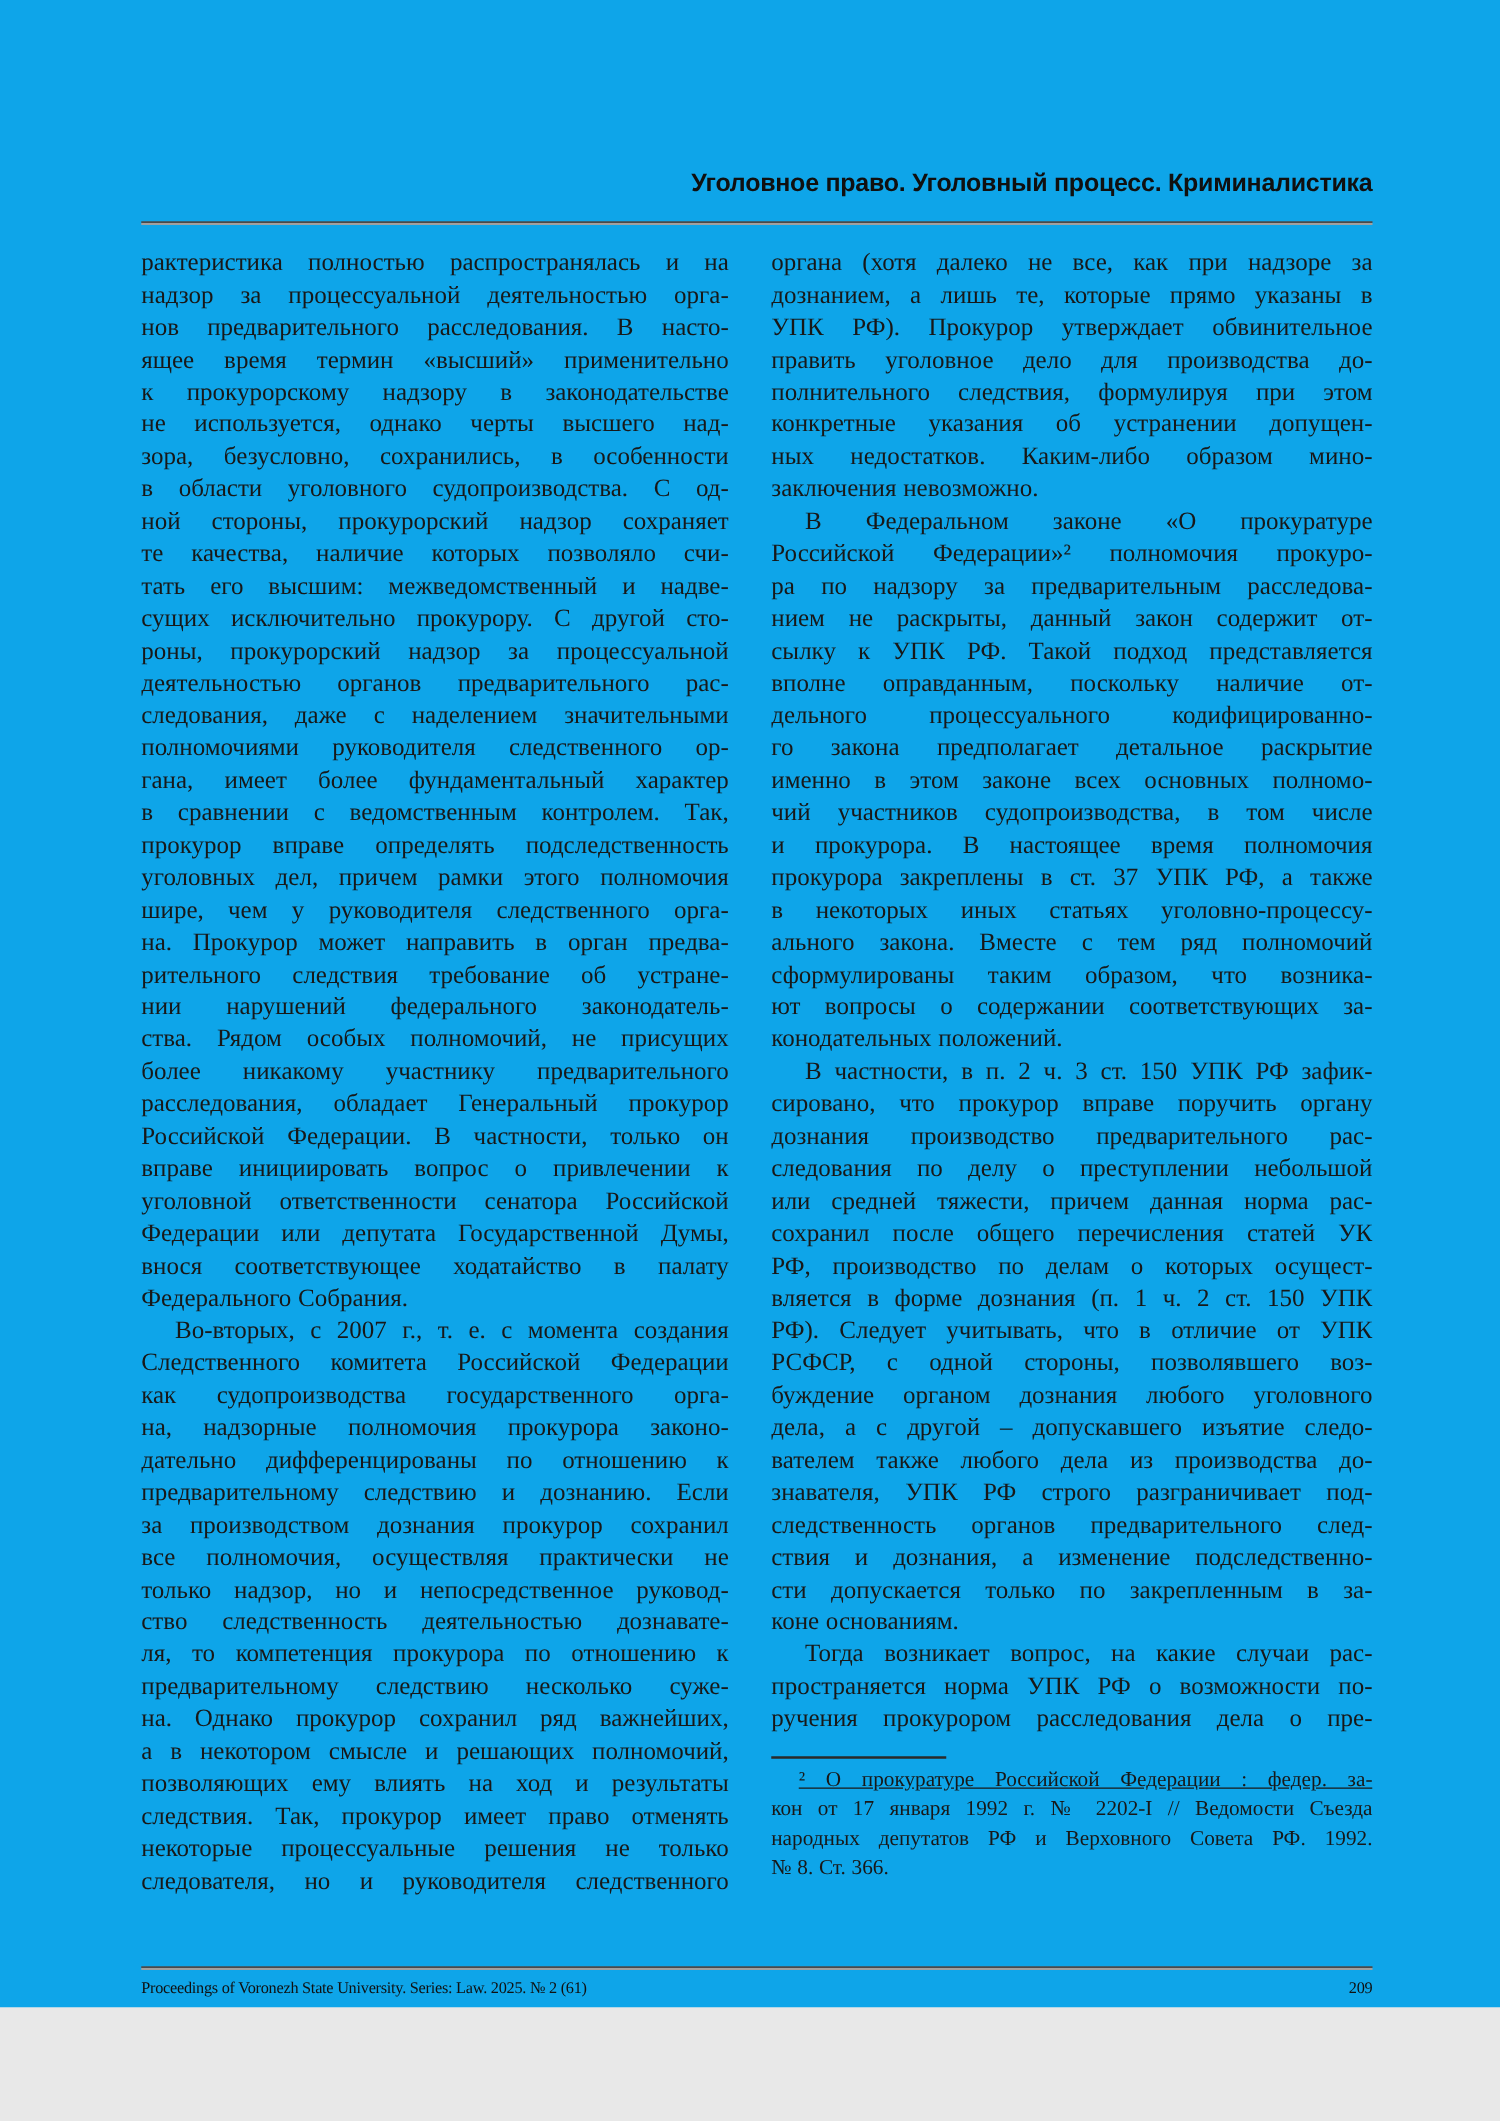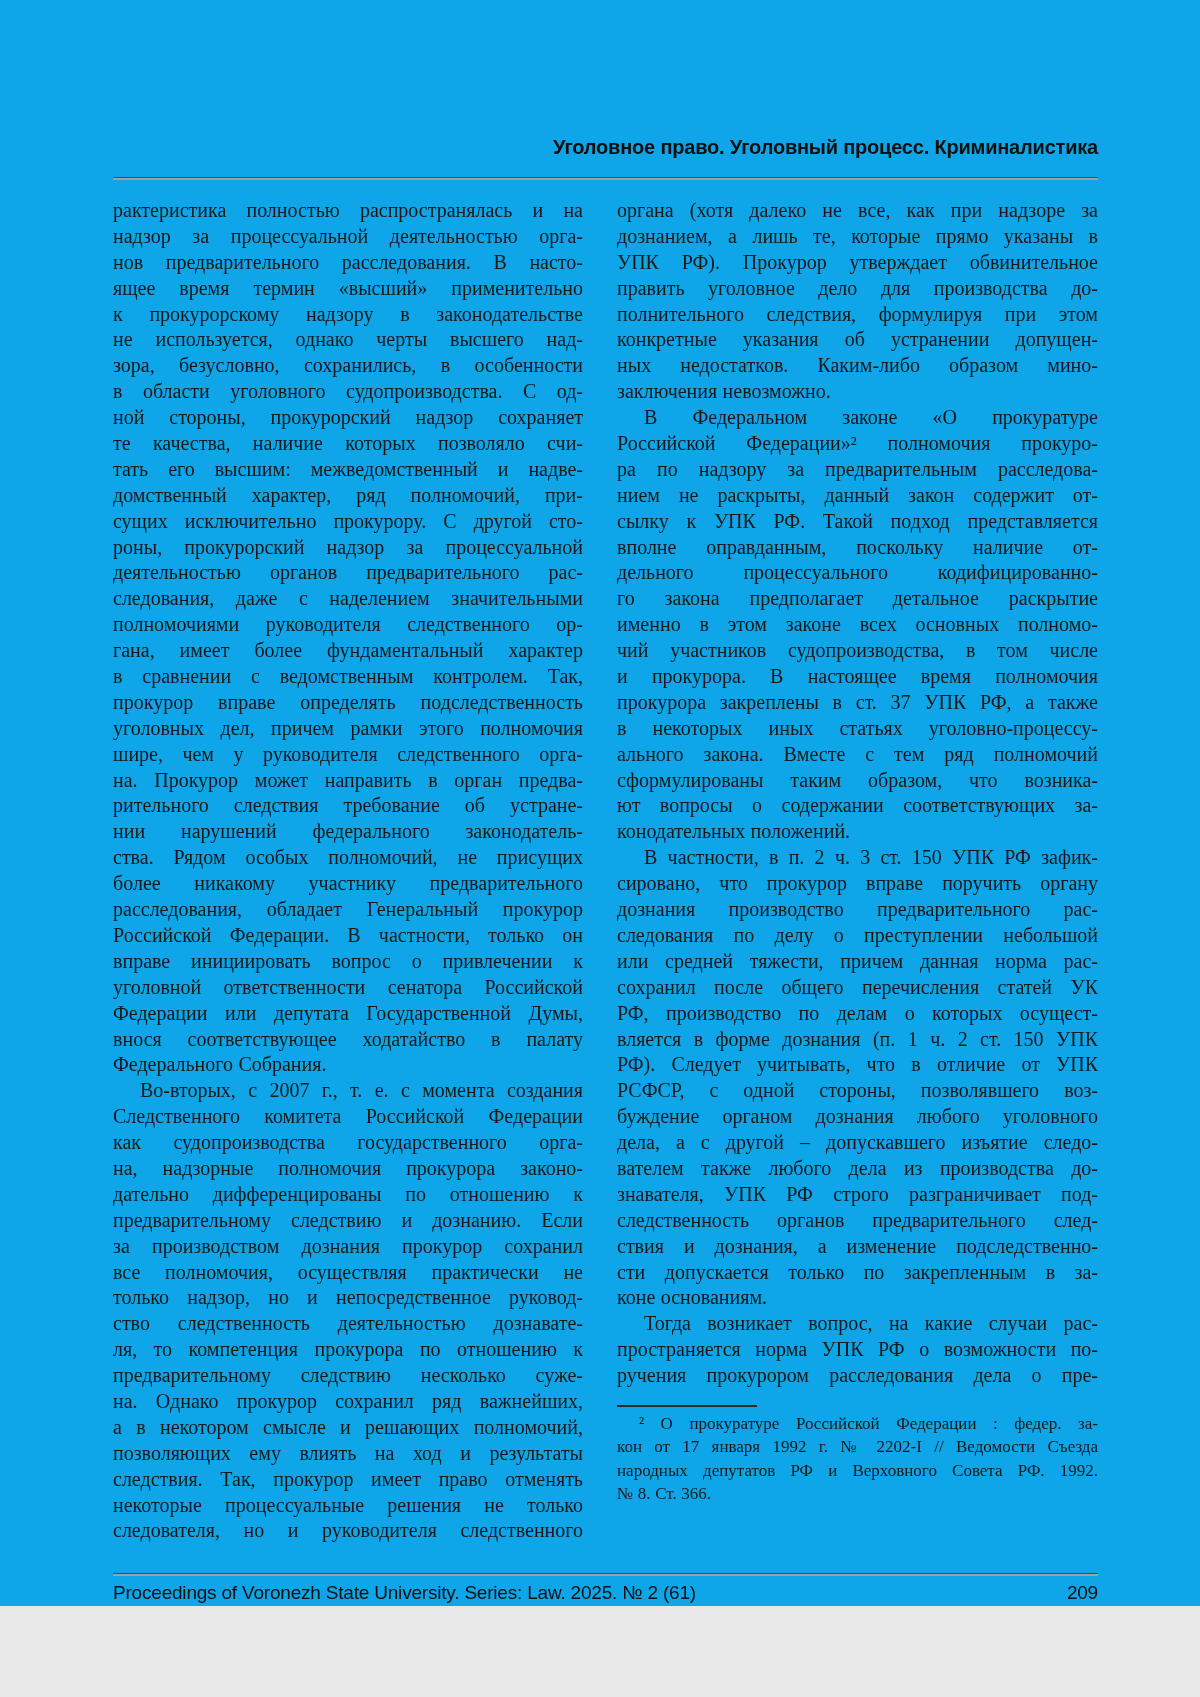--- a/index.html
+++ b/index.html
@@ -30,26 +30,26 @@
   .line{
     line-height:25.9px;height:25.9px;overflow:hidden;
     text-align:justify;text-align-last:justify;
     word-spacing:0.02em;
   }
   .line.pend{text-align-last:left;}
   .line.pstart{text-indent:27px;}
   .footnote-sep{margin-top:16px;width:140px;border-top:2px solid #2a2a2a;}
   .footnote{margin-top:5px;font-size:17px;}
   .footnote .line{line-height:23.4px;height:23.4px;}
-  .footnote .line.pstart{text-indent:22px;}
+  .footnote .line.pstart{text-indent:22px;text-decoration:underline;}
   .footer-bar{
     position:absolute;top:1582px;left:113px;right:102px;
     display:flex;justify-content:space-between;align-items:baseline;
-    font-family:Liberation Sans, sans-serif;
-    font-size:19px;letter-spacing:-0.2px;color:#101010;
+    font-family:Liberation Serif, serif;
+    font-size:13px;letter-spacing:-0.2px;color:#101010;
   }
 </style>
 </head>
 <body>
 
 <div class="page">
 
   <div class="section-title">Уголовное право. Уголовный процесс. Криминалистика</div>
 
   <div class="rule rule-top"></div>
@@ -59,21 +59,20 @@
       <div class="line">надзор за процессуальной деятельностью орга-</div>
       <div class="line">нов предварительного расследования. В насто-</div>
       <div class="line">ящее время термин «высший» применительно</div>
       <div class="line">к прокурорскому надзору в законодательстве</div>
       <div class="line">не используется, однако черты высшего над-</div>
       <div class="line">зора, безусловно, сохранились, в особенности</div>
       <div class="line">в области уголовного судопроизводства. С од-</div>
       <div class="line">ной стороны, прокурорский надзор сохраняет</div>
       <div class="line">те качества, наличие которых позволяло счи-</div>
       <div class="line">тать его высшим: межведомственный и надве-</div>
-      <div class="line">домственный характер, ряд полномочий, при-</div>
       <div class="line">сущих исключительно прокурору. С другой сто-</div>
       <div class="line">роны, прокурорский надзор за процессуальной</div>
       <div class="line">деятельностью органов предварительного рас-</div>
       <div class="line">следования, даже с наделением значительными</div>
       <div class="line">полномочиями руководителя следственного ор-</div>
       <div class="line">гана, имеет более фундаментальный характер</div>
       <div class="line">в сравнении с ведомственным контролем. Так,</div>
       <div class="line">прокурор вправе определять подследственность</div>
       <div class="line">уголовных дел, причем рамки этого полномочия</div>
       <div class="line">шире, чем у руководителя следственного орга-</div>

